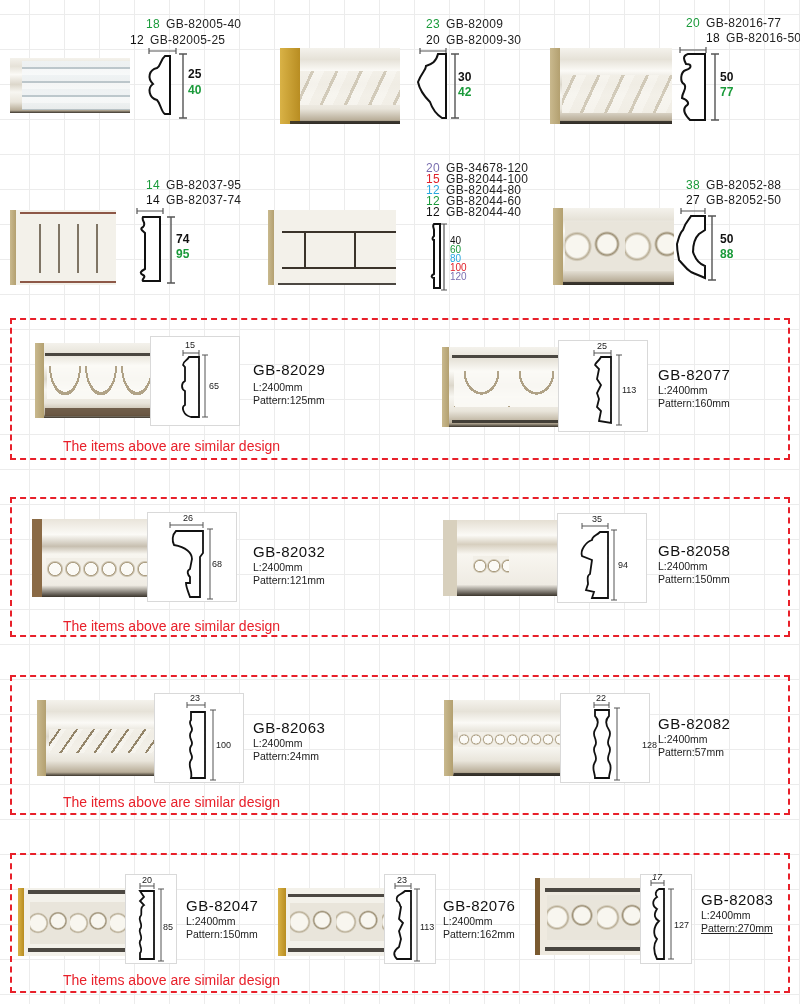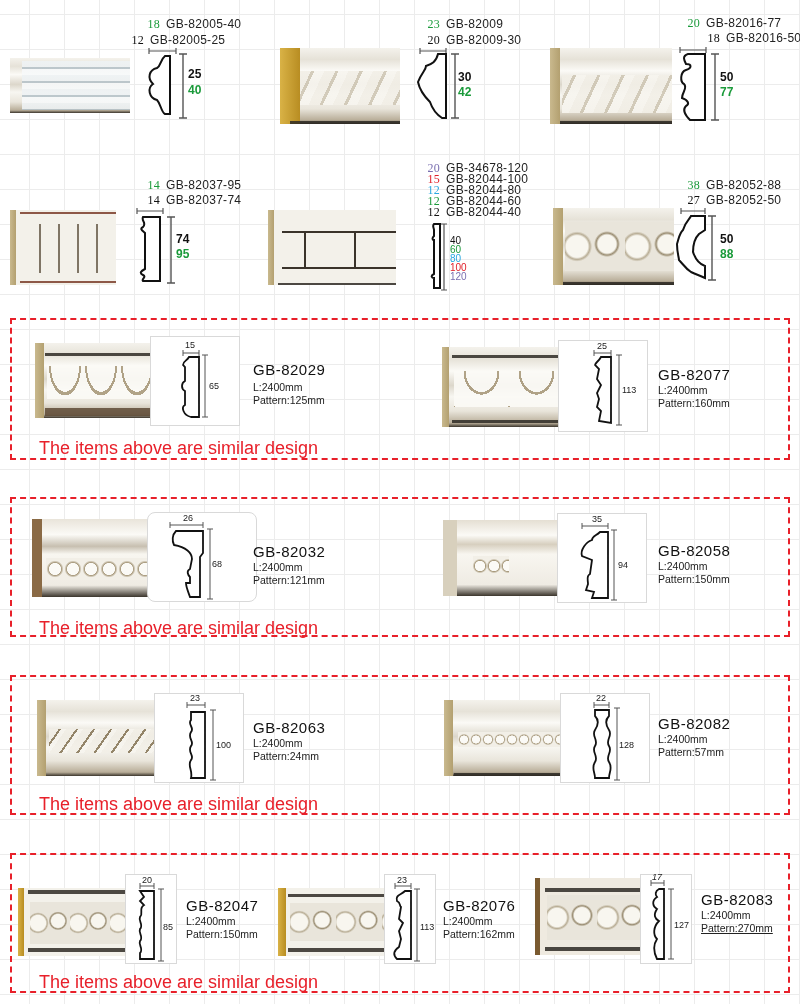--- a/index.html
+++ b/index.html
@@ -54,40 +54,40 @@
       radial-gradient(circle at 20% 50%, #f8f6ef 20%, #b9ae96 24%, transparent 28%),
       radial-gradient(circle at 70% 45%, #f8f6ef 18%, #9b8e73 22%, transparent 26%),
       #e9e5db;
     background-size: 60px 100%;
   }
 
   
   .spec-line {
     position: absolute; font-size: 12px; color: #222; letter-spacing: .3px; white-space: nowrap;
   }
-  .spec-line .num { display: inline-block; min-width: 20px; text-align: right; margin-right: 6px; font-family: Liberation Serif, serif; }
+  .spec-line .num { display: inline-block; min-width: 20px; text-align: right; margin-right: 6px; }
   .green { color: #1a9a3a; }
   .black { color: #111; }
   .purple { color: #7a6fb0; }
   .red { color: #e0202a; }
   .blue { color: #2aa8e0; }
   .dim-val { position: absolute; font-size: 12px; font-weight: bold; line-height: 15px; }
   .dim-val.small { font-size: 10px; font-weight: normal; line-height: 10px; }
 
   
   .profile { position: absolute; }
   .profile svg { display: block; overflow: visible; }
 
   
   .section {
     position: absolute; left: 10px; width: 780px;
     border: 2px dashed #e8202a;
   }
   .similar-note {
-    position: absolute; font-size: 18px; color: #e8202a; white-space: nowrap;
+    position: absolute; font-size: 14px; color: #e8202a; white-space: nowrap; margin-left: 24px;
   }
   .card {
     position: absolute; background: #fff; border: 1px solid #d9d9d9;
   }
   .code { position: absolute; font-size: 15px; color: #111; letter-spacing: .5px; white-space: nowrap; }
   .meta { position: absolute; font-size: 10.5px; color: #222; line-height: 13px; white-space: nowrap; }
   .card-dim { position: absolute; font-size: 9px; color: #222; }
 </style>
 </head>
 <body>
@@ -267,21 +267,21 @@
 <div class="meta" style="left:658px;top:384px;">L:2400mm</div>
 <div class="meta" style="left:658px;top:397px;">Pattern:160mm</div>
 
 <div class="similar-note" style="left:39px;top:438px;">The items above are similar design</div>
 
 <div class="section" style="top:497px;height:140px;"></div>
 <div class="molding" style="left:32px;top:519px;width:116px;height:78px;background:linear-gradient(to bottom,#e9e4da 0%,#fbfaf6 20%,#c7bfb0 35%,#f8f6f0 45%,#efebe3 85%,#3b352c 100%);">
   <div class="cap" style="width:10px;background:#8a6a45;"></div>
   <div class="beads" style="top:50%;height:28%;background-size:18px 100%;"></div>
 </div>
-<div class="card" style="left:147px;top:512px;width:110px;height:90px;border-radius:8px;">
+<div class="card" style="left:147px;top:512px;width:90px;height:90px;">
   <svg width="90" height="90" viewBox="0 0 90 90">
     <path d="M22 12 H55 M22 9 V15 M55 9 V15" stroke="#555" stroke-width="1" fill="none"></path>
     <path d="M55 18 L28 18 C24 22,24 28,26 32 C38 34,44 40,44 46 L42 56 C38 58,40 62,42 64 L42 70 L38 70 C38 74,40 78,42 84 L52 84 L52 44 L55 40 Z" stroke="#111" stroke-width="1.8" fill="#fff"></path>
     <path d="M62 16 V86 M59 16 H65 M59 86 H65" stroke="#555" stroke-width="1" fill="none"></path>
   </svg>
   <div class="card-dim" style="left:35px;top:0px;">26</div>
   <div class="card-dim" style="left:64px;top:46px;">68</div>
 </div>
 <div class="code" style="left:253px;top:543px;">GB-82032</div>
 <div class="meta" style="left:253px;top:561px;">L:2400mm</div>
@@ -329,21 +329,21 @@
   <div class="beads" style="top:42%;height:20%;background-size:12px 100%;"></div>
   <div class="band" style="bottom:0;"></div>
 </div>
 <div class="card" style="left:560px;top:693px;width:90px;height:90px;">
   <svg width="90" height="90" viewBox="0 0 90 90">
     <path d="M33 11 H48 M33 8 V14 M48 8 V14" stroke="#555" stroke-width="1" fill="none"></path>
     <path d="M48 16 L34 16 L34 22 C38 26,38 30,34 36 C30 42,38 46,34 52 C30 58,38 62,34 68 C30 74,34 78,34 84 L48 84 C48 78,52 74,48 68 C44 62,52 58,48 52 C44 46,52 42,48 36 C44 30,44 26,48 22 Z" stroke="#111" stroke-width="1.8" fill="#fff"></path>
     <path d="M56 14 V86 M53 14 H59 M53 86 H59" stroke="#555" stroke-width="1" fill="none"></path>
   </svg>
   <div class="card-dim" style="left:35px;top:-1px;">22</div>
-  <div class="card-dim" style="left:58px;top:46px;">128</div>
+  <div class="card-dim" style="left:49px;top:46px;padding-left:32px;">128</div>
 </div>
 <div class="code" style="left:658px;top:715px;">GB-82082</div>
 <div class="meta" style="left:658px;top:733px;">L:2400mm</div>
 <div class="meta" style="left:658px;top:746px;">Pattern:57mm</div>
 
 <div class="similar-note" style="left:39px;top:794px;">The items above are similar design</div>
 
 <div class="section" style="top:853px;height:140px;"></div>
 <div class="molding gold" style="left:18px;top:888px;width:108px;height:68px;background:#f3f1ea;">
   <div class="cap" style="width:6px;"></div>

